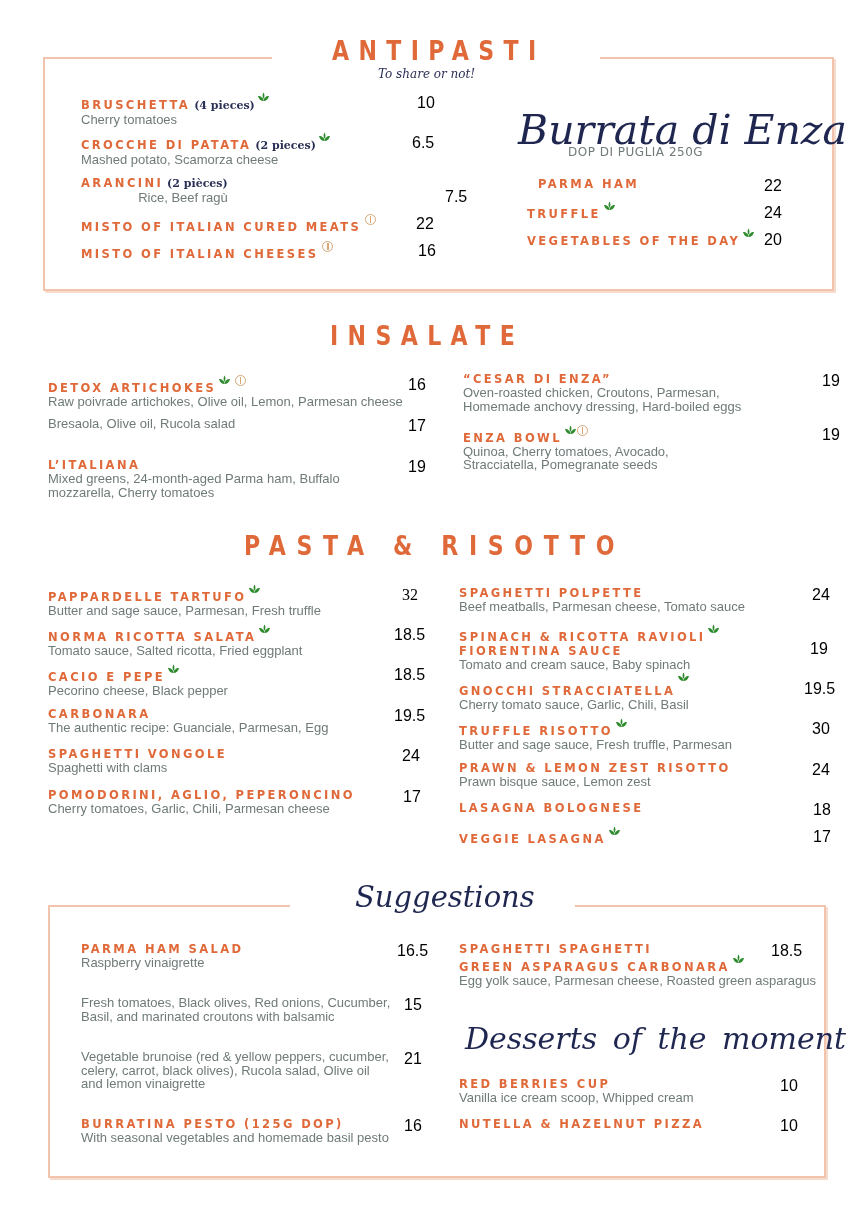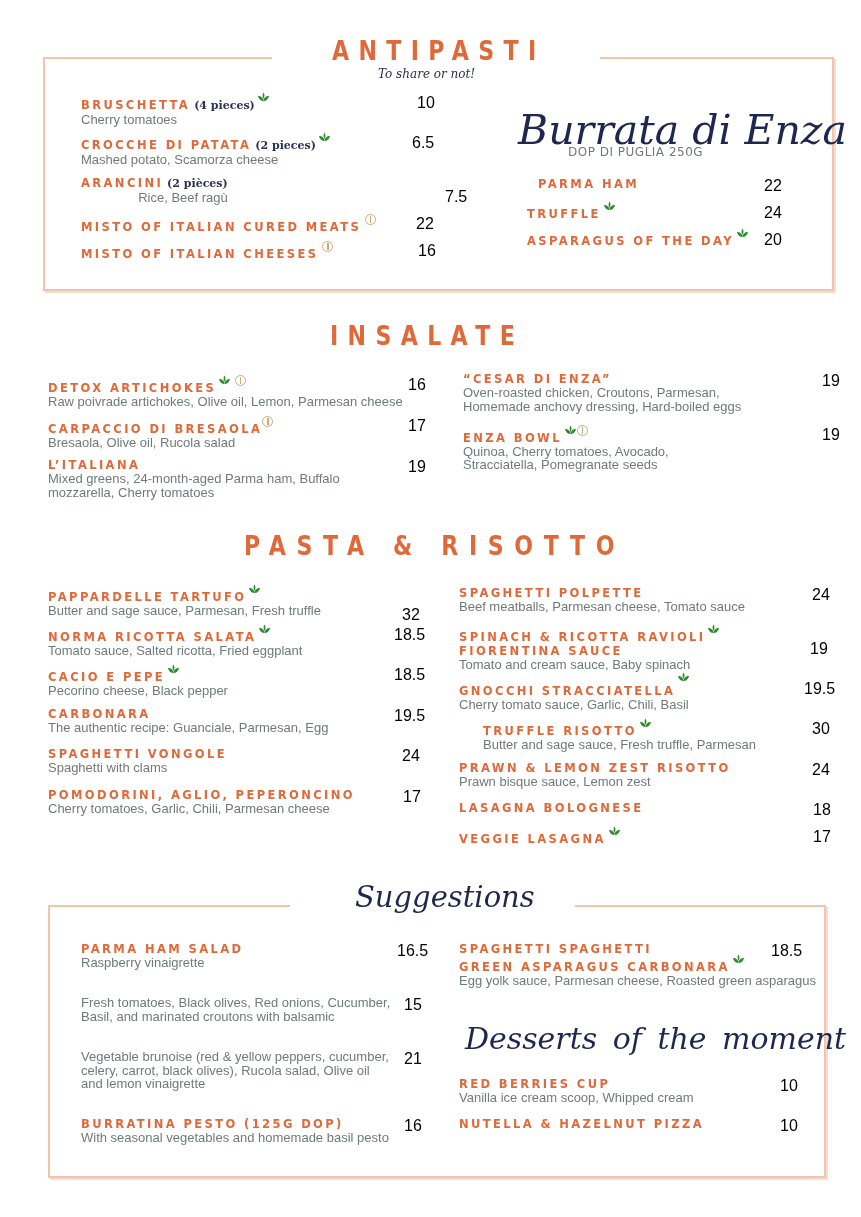--- a/index.html
+++ b/index.html
@@ -84,38 +84,37 @@
 <div class="price" style="left:764px; top:177px;">22</div>
 
 <div class="item" style="left:527px; top:203px;">
   <div class="item-name"><span>TRUFFLE</span><svg class="leaf">
         <use href="#leaf"></use>
       </svg></div>
 </div>
 <div class="price" style="left:764px; top:204px;">24</div>
 
 <div class="item" style="left:527px; top:230px;">
-  <div class="item-name"><span>ASPARAGUS OF THE DAY</span><svg class="leaf">
+  <div class="item-name"><span>VEGETABLES OF THE DAY</span><svg class="leaf">
         <use href="#leaf"></use>
       </svg></div>
 </div>
 <div class="price" style="left:764px; top:231px;">20</div>
 
 <div class="section-title" style="left:330px; top:321px;">INSALATE</div>
 
 <div class="item" style="left:48px; top:376px;">
   <div class="item-name"><span>DETOX ARTICHOKES</span><svg class="leaf">
         <use href="#leaf"></use>
       </svg><span class="gf"></span></div>
   <div class="item-desc">Raw poivrade artichokes, Olive oil, Lemon, Parmesan cheese</div>
 </div>
 <div class="price" style="left:408px; top:376px;">16</div>
 
 <div class="item" style="left:48px; top:417px;">
-  <div class="item-name"><span>CARPACCIO DI BRESAOLA</span><span class="gf" style="margin-left:0;"></span></div>
   <div class="item-desc">Bresaola, Olive oil,  Rucola salad</div>
 </div>
 <div class="price" style="left:408px; top:417px;">17</div>
 
 <div class="item" style="left:48px; top:458px; width:355px;">
   <div class="item-name">L’ITALIANA</div>
   <div class="item-desc">Mixed greens, 24-month-aged Parma ham, Buffalo mozzarella, Cherry tomatoes</div>
 </div>
 <div class="price" style="left:408px; top:458px;">19</div>
 
@@ -134,21 +133,21 @@
 <div class="price" style="left:822px; top:426px;">19</div>
 
 <div class="section-title" style="left:244px; top:531px; letter-spacing:12.5px;">PASTA &amp; RISOTTO</div>
 
 <div class="item" style="left:48px; top:586px;">
   <div class="item-name"><span>PAPPARDELLE TARTUFO</span><svg class="leaf">
         <use href="#leaf"></use>
       </svg></div>
   <div class="item-desc">Butter and sage sauce, Parmesan, Fresh truffle</div>
 </div>
-<div class="price" style="left:402px; top:606px;">32</div>
+<div class="price" style="left:402px; top:586px;font-family:Liberation Serif, serif;">32</div>
 
 <div class="item" style="left:48px; top:626px;">
   <div class="item-name"><span>NORMA RICOTTA SALATA</span><svg class="leaf">
         <use href="#leaf"></use>
       </svg></div>
   <div class="item-desc">Tomato sauce, Salted ricotta, Fried eggplant</div>
 </div>
 <div class="price" style="left:394px; top:626px;">18.5</div>
 
 <div class="item" style="left:48px; top:666px;">
@@ -193,21 +192,21 @@
 <div class="price" style="left:810px; top:640px;">19</div>
 
 <div class="item" style="left:459px; top:680px;">
   <div class="item-name"><span>GNOCCHI STRACCIATELLA</span><svg class="leaf" style="top:-8px;">
         <use href="#leaf"></use>
       </svg></div>
   <div class="item-desc">Cherry tomato sauce, Garlic, Chili, Basil</div>
 </div>
 <div class="price" style="left:804px; top:680px;">19.5</div>
 
-<div class="item" style="left:459px; top:720px;margin-left:24px;">
+<div class="item" style="left:459px; top:720px;">
   <div class="item-name"><span>TRUFFLE RISOTTO</span><svg class="leaf">
         <use href="#leaf"></use>
       </svg></div>
   <div class="item-desc">Butter and sage sauce, Fresh truffle, Parmesan</div>
 </div>
 <div class="price" style="left:812px; top:720px;">30</div>
 
 <div class="item" style="left:459px; top:761px;">
   <div class="item-name">PRAWN &amp; LEMON ZEST RISOTTO</div>
   <div class="item-desc">Prawn bisque sauce, Lemon zest</div>

